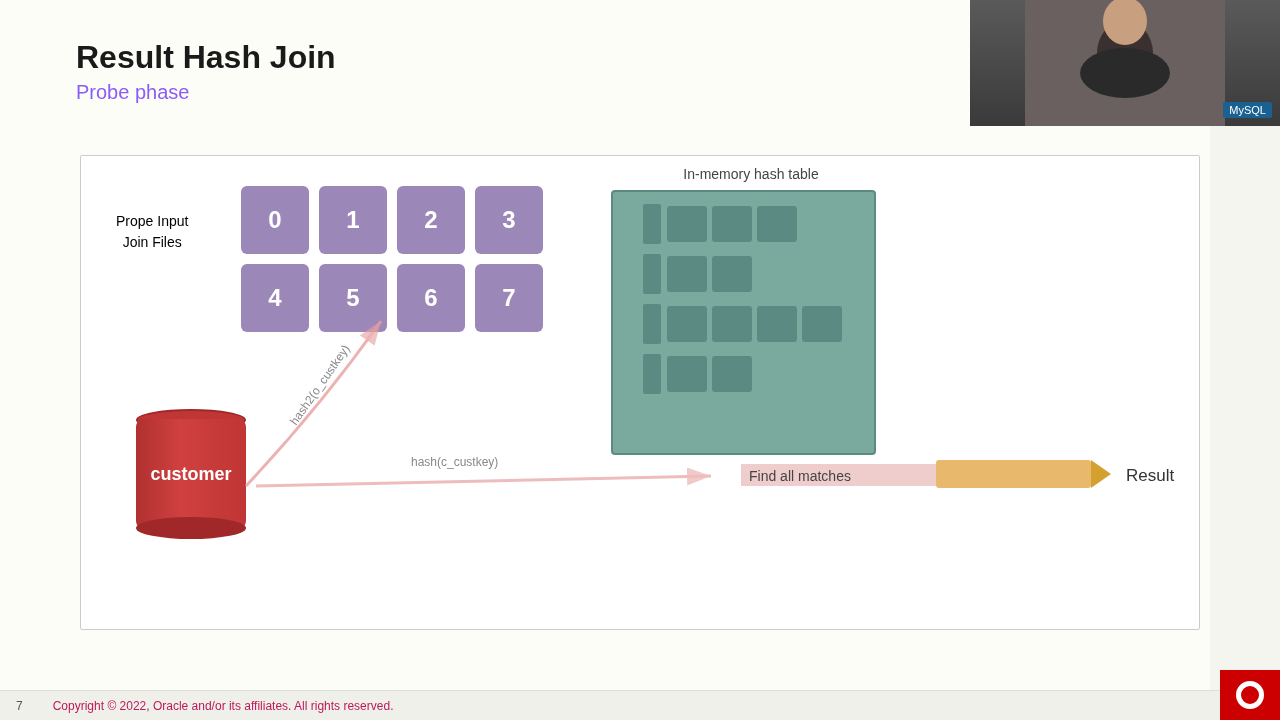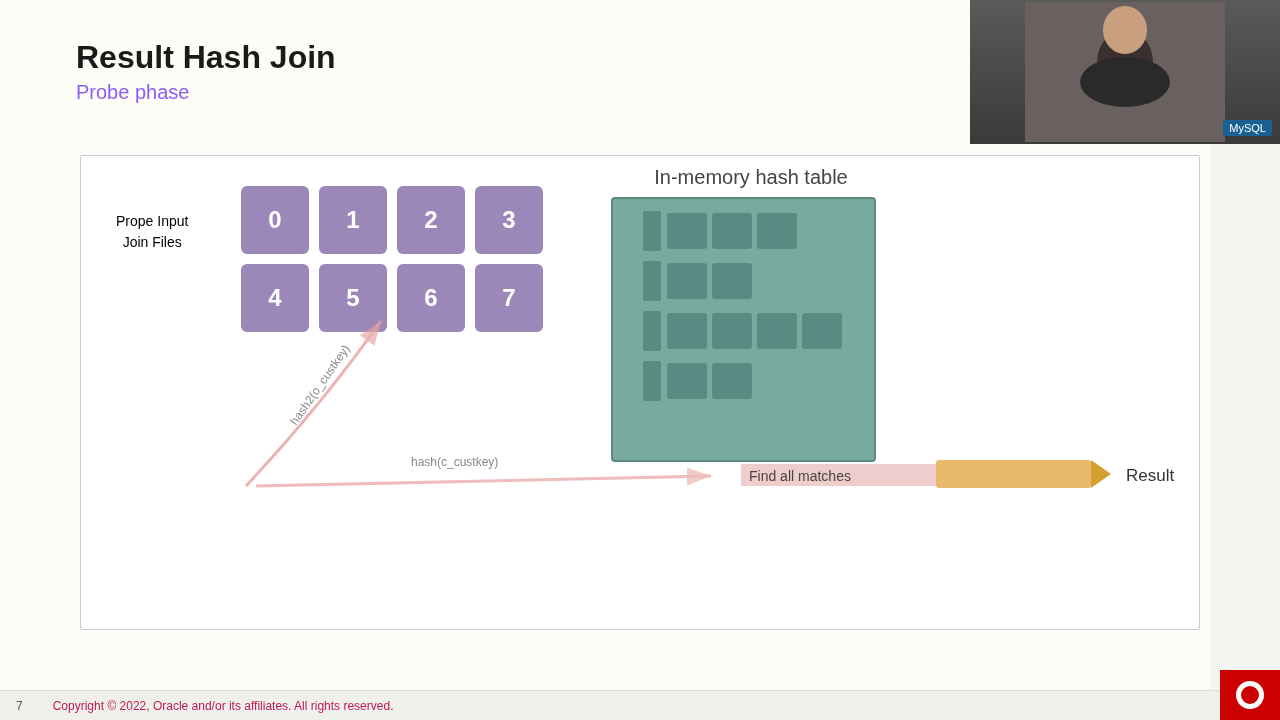--- a/index.html
+++ b/index.html
@@ -11,21 +11,21 @@
       overflow: hidden;
       position: relative;
     }
 
     
     #video-overlay {
       position: absolute;
       top: 0;
       right: 0;
       width: 310px;
-      height: 144px;
+      height: 126px;
       background: #3a3a3a;
       overflow: hidden;
       z-index: 10;
     }
     #video-overlay .person-silhouette {
       width: 100%;
       height: 100%;
       background: linear-gradient(180deg, #5a5a5a 0%, #3a3a3a 100%);
       display: flex;
       align-items: center;
@@ -117,21 +117,21 @@
 
     
     #hash-table-area {
       position: absolute;
       top: 10px;
       left: 530px;
       width: 280px;
     }
     #hash-table-label {
       text-align: center;
-      font-size: 20px;
+      font-size: 14px;
       color: #444;
       margin-bottom: 8px;
     }
     #hash-table-box {
       background: #7aaa9e;
       border: 2px solid #5a8a82;
       border-radius: 4px;
       width: 265px;
       height: 265px;
       padding: 12px 8px 12px 30px;
@@ -334,20 +334,27 @@
         <div class="hash-row">
           <div class="hash-bucket"></div>
           <div class="hash-chain">
             <div class="hash-item"></div>
             <div class="hash-item"></div>
           </div>
         </div>
       </div>
     </div>
 
+    <div id="customer-cylinder">
+      <div class="cylinder-top"></div>
+      <div class="cylinder-body">
+        <span class="cylinder-label">customer</span>
+      </div>
+      <div class="cylinder-bottom"></div>
+    </div>
 
     <svg id="arrows-svg" xmlns="http://www.w3.org/2000/svg">
       <defs>
         <marker id="arrowhead-pink" markerWidth="8" markerHeight="6" refX="8" refY="3" orient="auto">
           <polygon points="0 0, 8 3, 0 6" fill="#e8a0a0" opacity="0.8"></polygon>
         </marker>
         <marker id="arrowhead-pink2" markerWidth="8" markerHeight="6" refX="8" refY="3" orient="auto">
           <polygon points="0 0, 8 3, 0 6" fill="#e8a0a0" opacity="0.8"></polygon>
         </marker>
         <marker id="arrowhead-orange" markerWidth="10" markerHeight="8" refX="9" refY="4" orient="auto">

